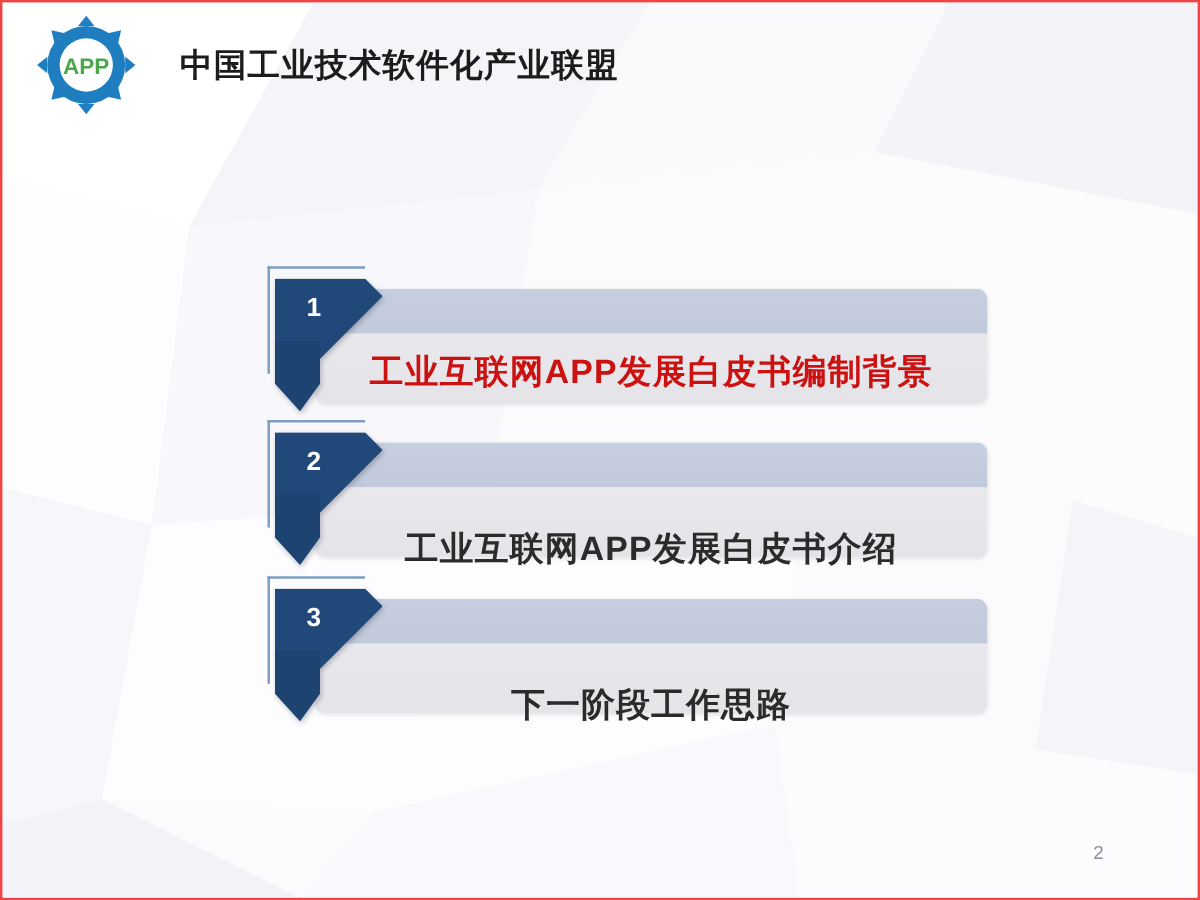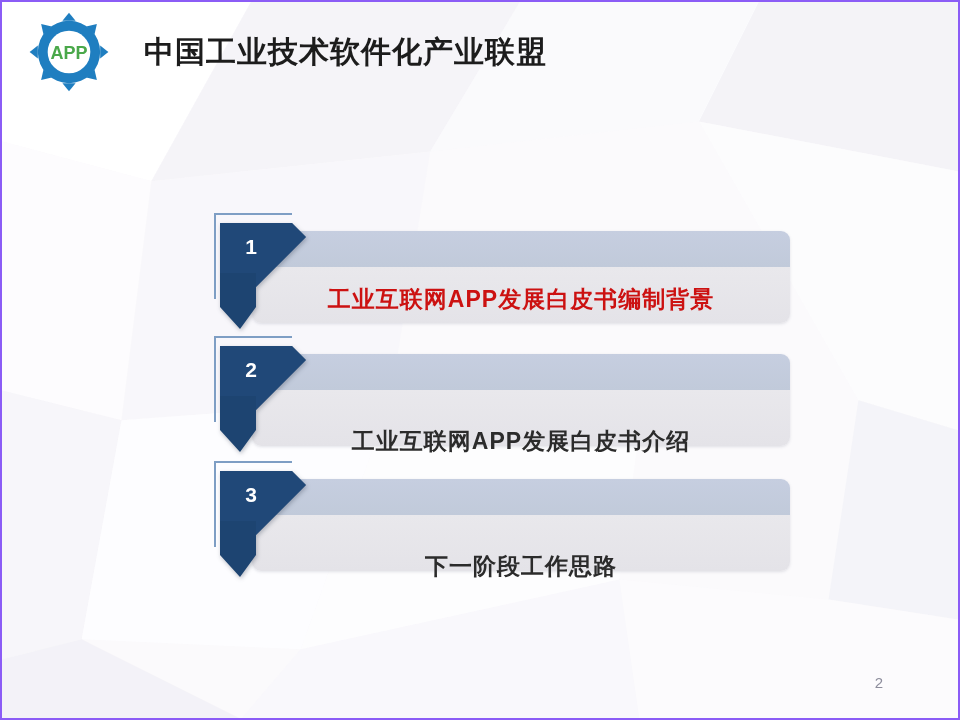--- a/index.html
+++ b/index.html
@@ -10,21 +10,21 @@
     height: 720px;
     overflow: hidden;
     font-family: "Liberation Sans", "DejaVu Sans", sans-serif;
   }
 
   #slide {
     position: relative;
     width: 960px;
     height: 720px;
     background: #fbfafc;
-    border: 2px solid #8b5cf6;
+    border: 2px solid #ef4444;
     overflow: hidden;
   }
 
   
   #bg-polygons {
     position: absolute;
     inset: 0;
     z-index: 0;
     pointer-events: none;
   }
@@ -44,21 +44,21 @@
     position: relative;
     margin-left: 26px;
     width: 82px;
     height: 82px;
     flex: 0 0 auto;
   }
   #logo svg { display: block; width: 82px; height: 82px; }
 
   #header-title {
     margin-left: 34px;
-    font-size: 30px;
+    font-size: 26px;
     font-weight: bold;
     color: #1c1c1c;
     letter-spacing: 1px;
     white-space: nowrap;
   }
 
   
   #agenda {
     position: absolute;
     left: 0; top: 0;
@@ -112,21 +112,21 @@
   .bar-label {
     position: absolute;
     left: 42px;
     top: 18px;
     width: 538px;
     height: 92px;
     display: flex;
     align-items: flex-end;
     justify-content: center;
     padding-bottom: 8px;
-    font-size: 23px;
+    font-size: 27px;
     font-weight: bold;
     letter-spacing: 1px;
     white-space: nowrap;
     z-index: 2;
   }
   .bar-label.accent  { color: #cc1111; }
   .bar-label.neutral { color: #2b2b2b; margin-top: 19px; }
 
   
   .badge {

